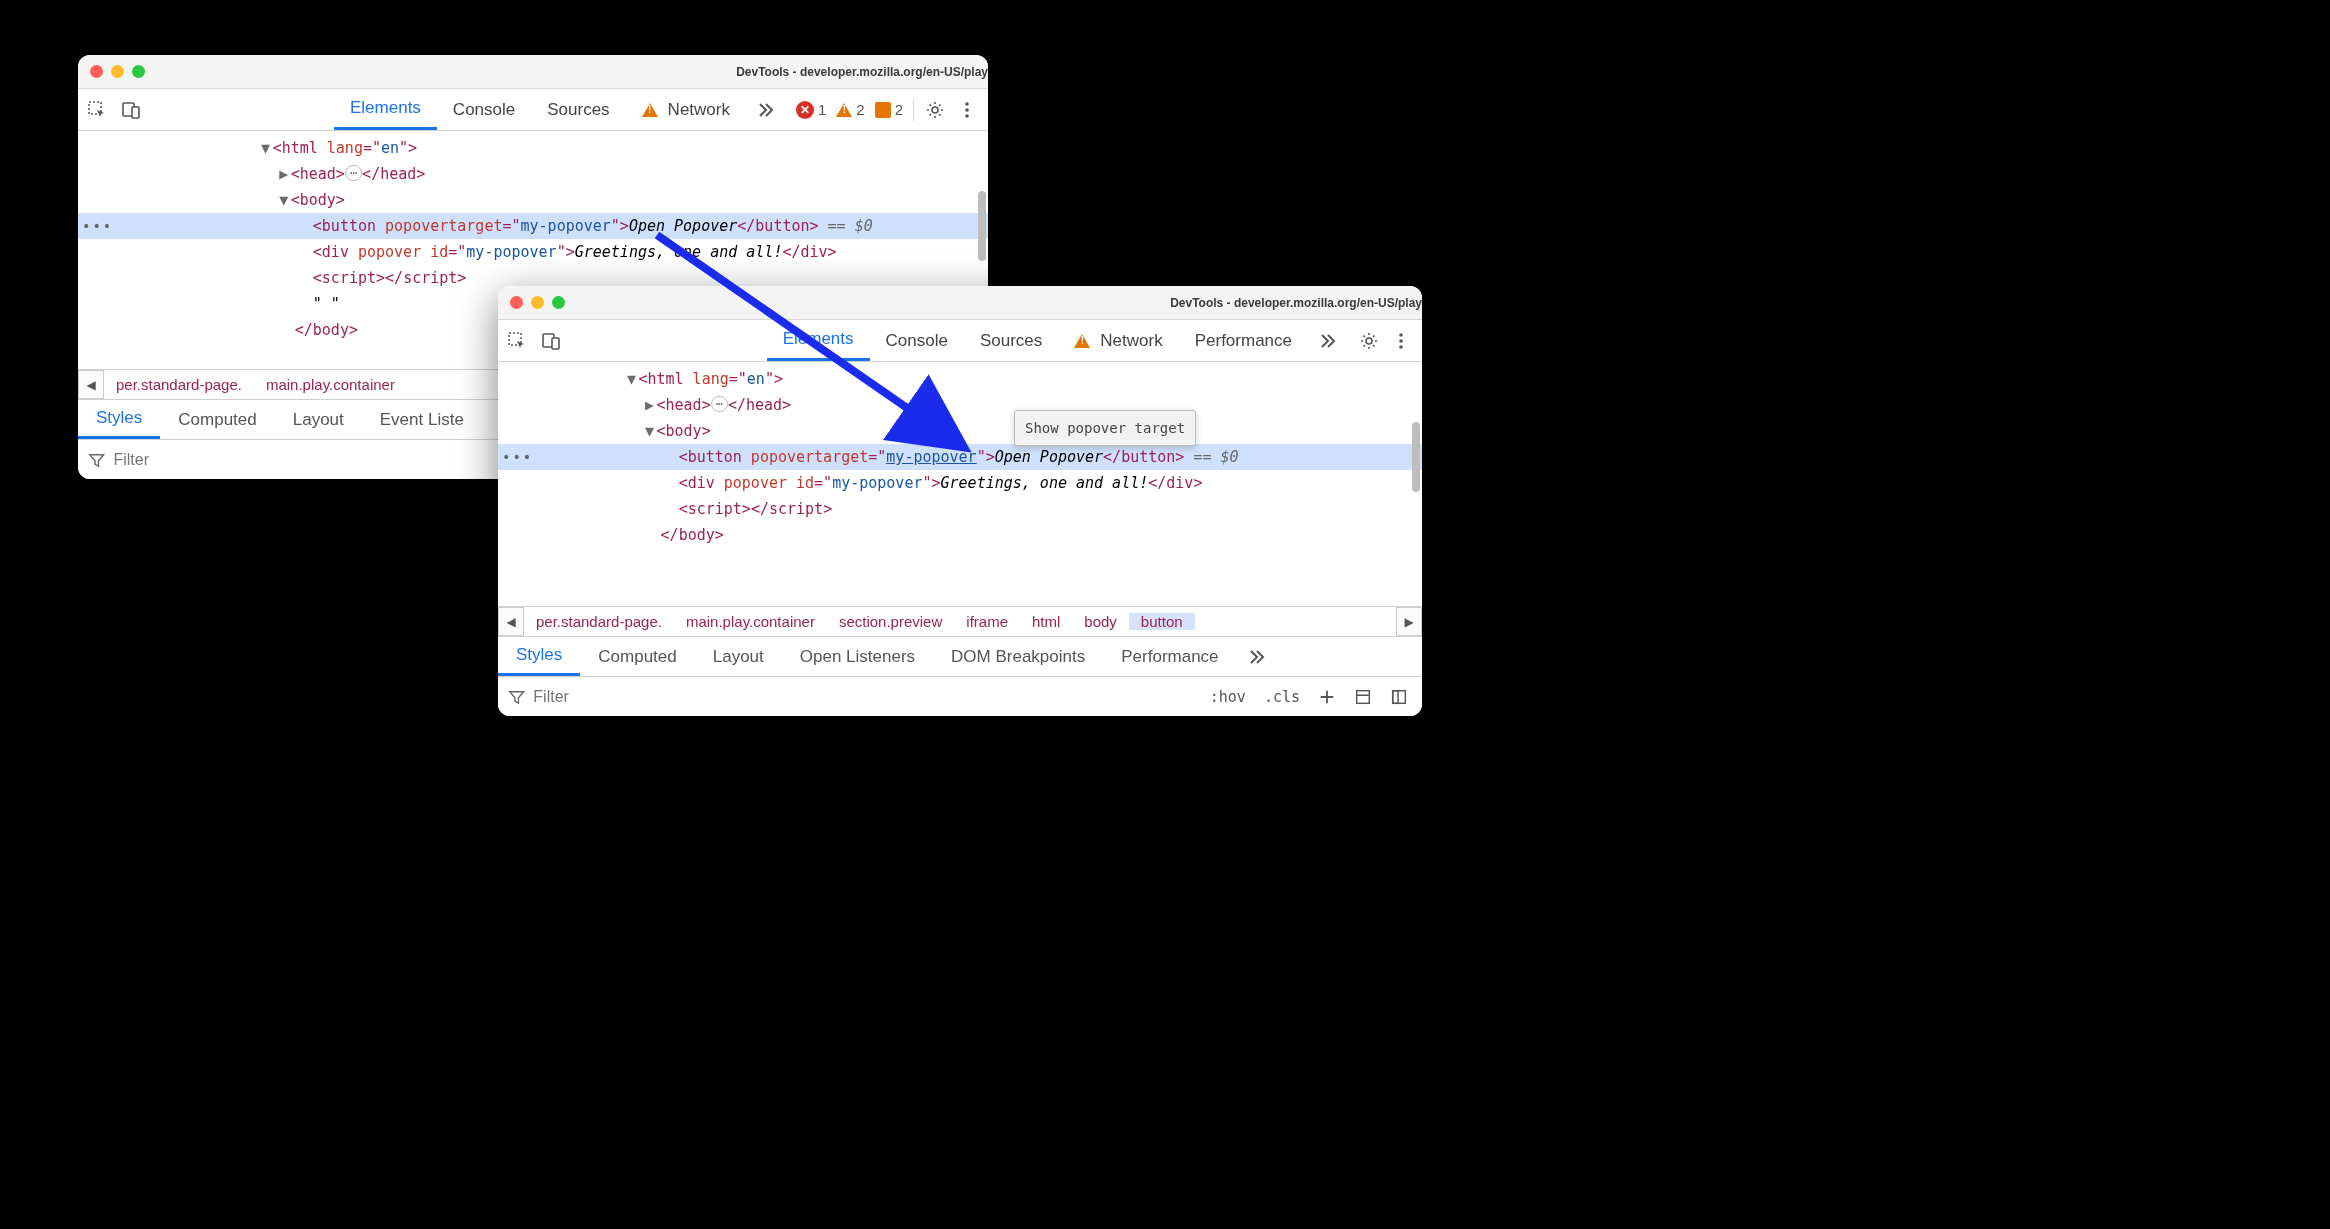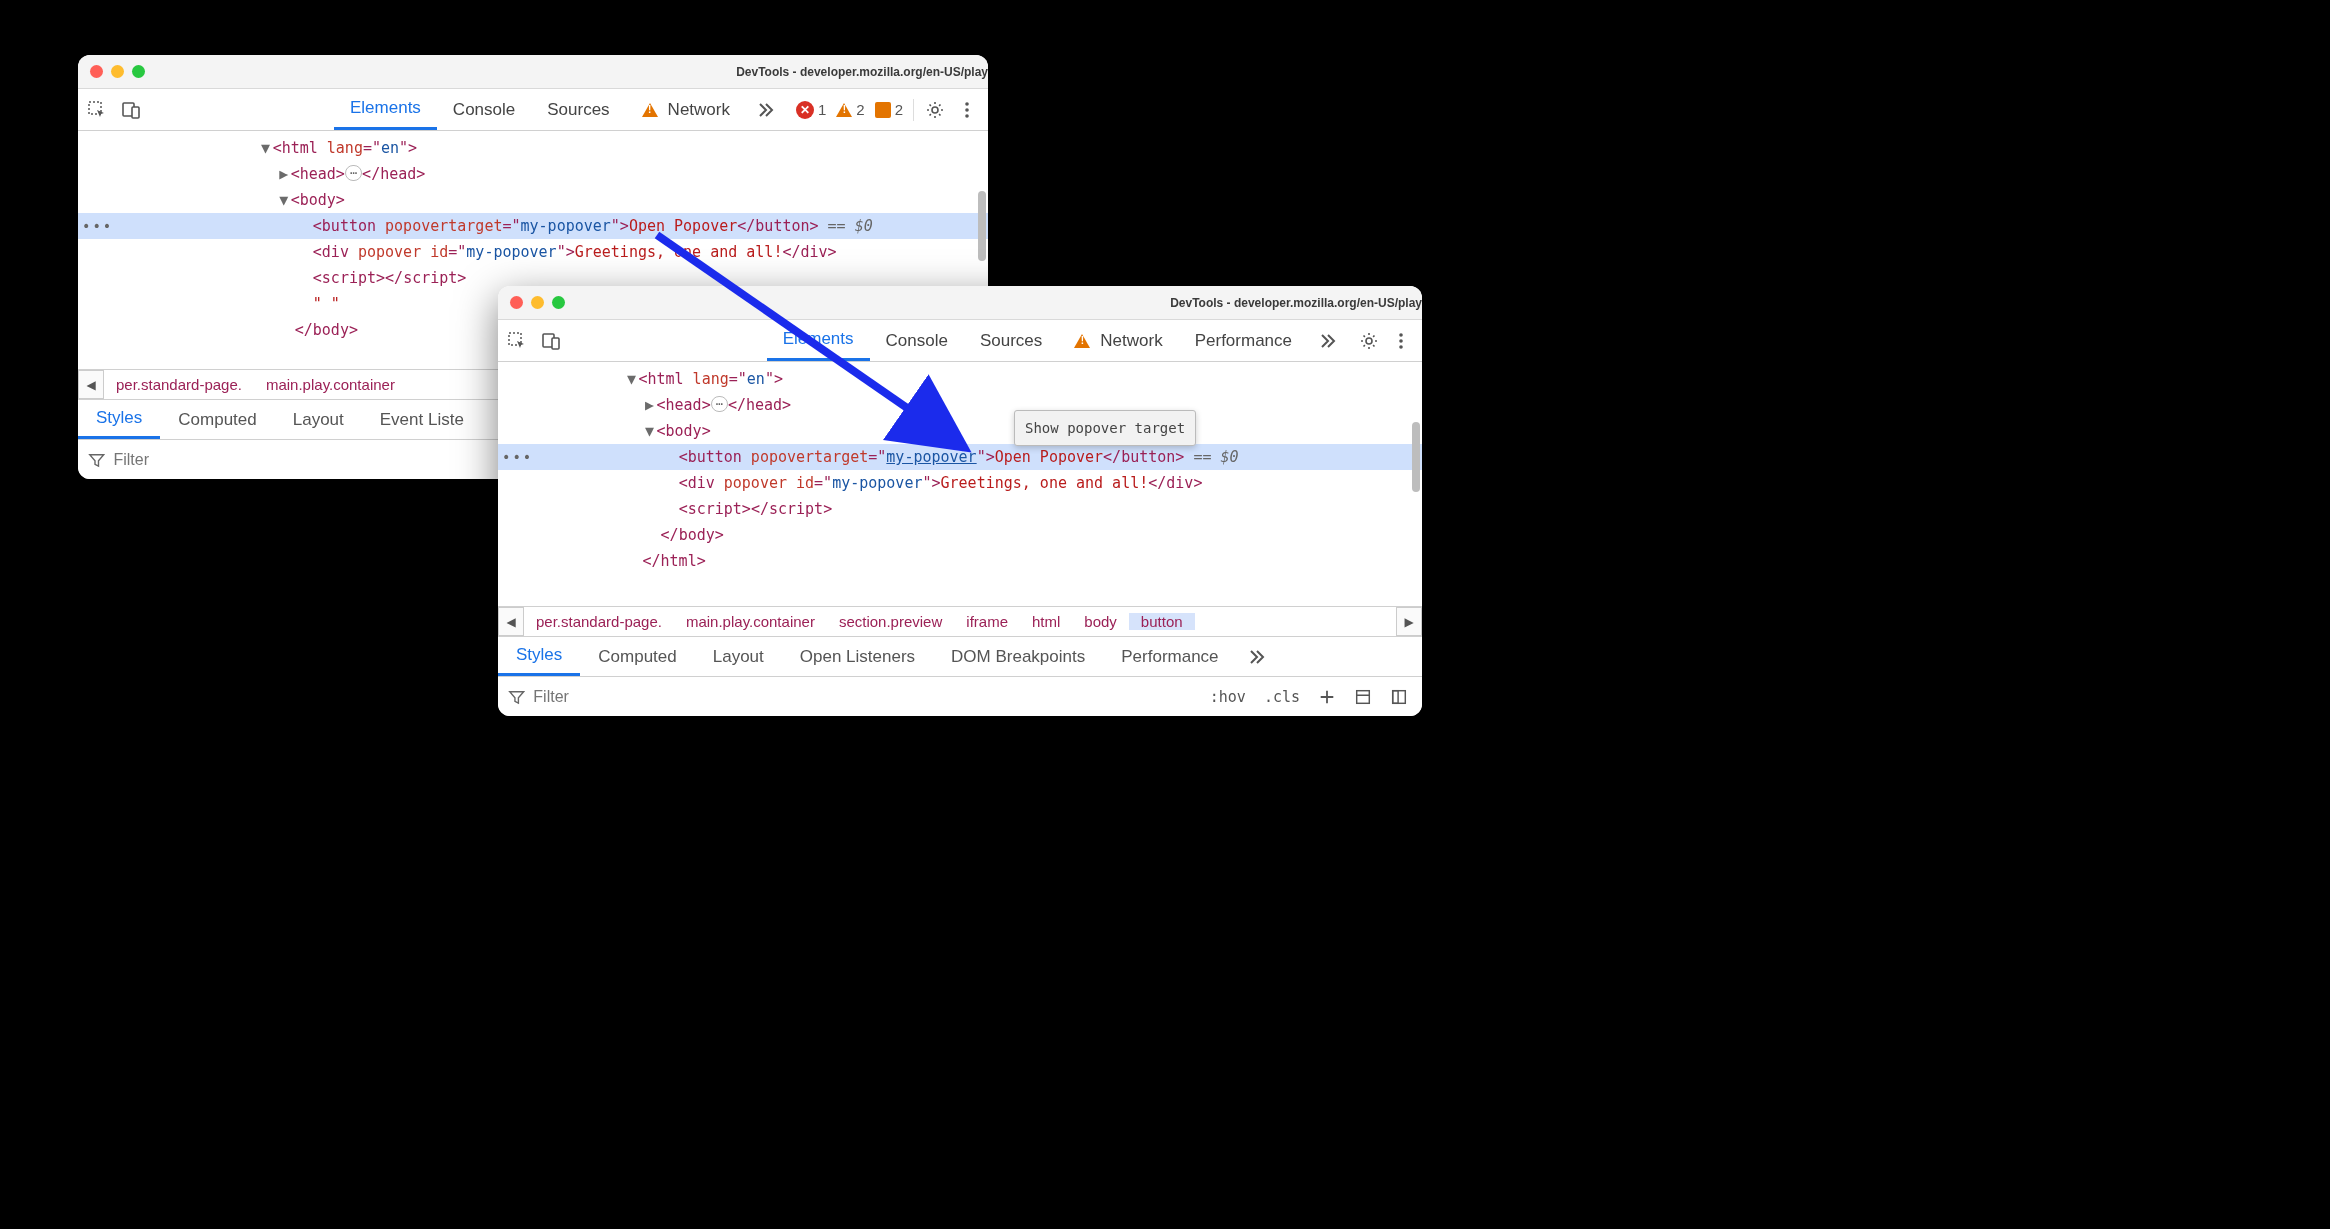--- a/index.html
+++ b/index.html
@@ -135,21 +135,21 @@
   .sel-dots {
     position:absolute;left:4px;top:50%;transform:translateY(-50%);
     color:#666;letter-spacing:2px;font-size:14px;
   }
   .arrow { color:#6b6b6b; display:inline-block;width:14px;text-align:center;}
   .tag-punct{color:#9b2156;}
   .tag-name{color:#9b2156;}
   .attr-name{color:#c0392b;}
   .attr-val{color:#1a55a3;}
   .attr-val.link{color:#1a55a3;text-decoration:underline;}
-  .text-node{color:#b91c1c;}
+  .text-node{color:#000000;font-style:italic;}
   .mono-pill{
     display:inline-block;border:1px solid #bbb;border-radius:10px;
     padding:0 4px;font-size:12px;background:#fff;color:#666;line-height:14px;vertical-align:2px;
   }
   .sel-ref{color:#666;font-style:italic;}
 
   .scrollbar-v {
     position:absolute; right:2px; width:8px; background:#bdbdbd;
     border-radius:4px;
   }
@@ -387,21 +387,20 @@
   </div>
 
   <div class="dom-tree" style="position:relative;">
     <div class="dom-line">              <span class="arrow">▼</span><span class="tag-punct">&lt;</span><span class="tag-name">html</span><span class="attr-name"> lang</span><span class="tag-punct">="</span><span class="attr-val">en</span><span class="tag-punct">"&gt;</span></div>
     <div class="dom-line">                <span class="arrow">▶</span><span class="tag-punct">&lt;</span><span class="tag-name">head</span><span class="tag-punct">&gt;</span><span class="mono-pill">⋯</span><span class="tag-punct">&lt;/</span><span class="tag-name">head</span><span class="tag-punct">&gt;</span></div>
     <div class="dom-line">                <span class="arrow">▼</span><span class="tag-punct">&lt;</span><span class="tag-name">body</span><span class="tag-punct">&gt;</span></div>
     <div class="dom-line selected"><span class="sel-dots">•••</span>                    <span class="tag-punct">&lt;</span><span class="tag-name">button</span><span class="attr-name"> popovertarget</span><span class="tag-punct">="</span><span class="attr-val link">my-popover</span><span class="tag-punct">"&gt;</span><span class="text-node">Open Popover</span><span class="tag-punct">&lt;/</span><span class="tag-name">button</span><span class="tag-punct">&gt;</span><span class="sel-ref"> == $0</span></div>
     <div class="dom-line">                    <span class="tag-punct">&lt;</span><span class="tag-name">div</span><span class="attr-name"> popover id</span><span class="tag-punct">="</span><span class="attr-val">my-popover</span><span class="tag-punct">"&gt;</span><span class="text-node">Greetings, one and all!</span><span class="tag-punct">&lt;/</span><span class="tag-name">div</span><span class="tag-punct">&gt;</span></div>
     <div class="dom-line">                    <span class="tag-punct">&lt;</span><span class="tag-name">script</span><span class="tag-punct">&gt;</span><span class="tag-punct">&lt;/</span><span class="tag-name">script</span><span class="tag-punct">&gt;</span></div>
     <div class="dom-line">                  <span class="tag-punct">&lt;/</span><span class="tag-name">body</span><span class="tag-punct">&gt;</span></div>
-    <div class="dom-line">                <span class="tag-punct">&lt;/</span><span class="tag-name">html</span><span class="tag-punct">&gt;</span></div>
     <div class="scrollbar-v" style="top:60px;height:70px;"></div>
     <div class="tooltip" style="top:48px; left:516px;">Show popover target</div>
   </div>
 
   <div class="crumbs">
     <div class="crumb-nav">◀</div>
     <div class="crumb">per.standard-page.</div>
     <div class="crumb">main.play.container</div>
     <div class="crumb">section.preview</div>
     <div class="crumb">iframe</div>

